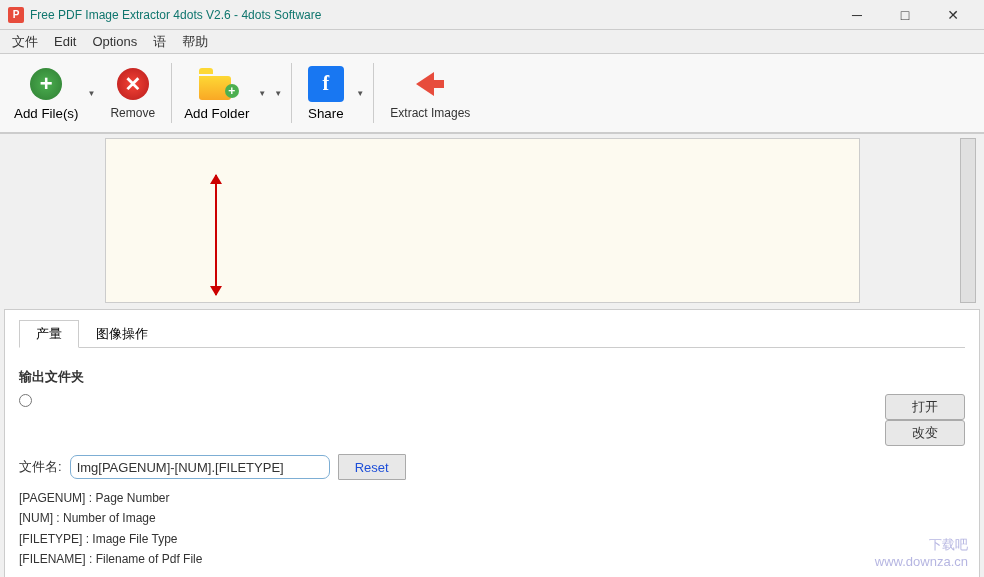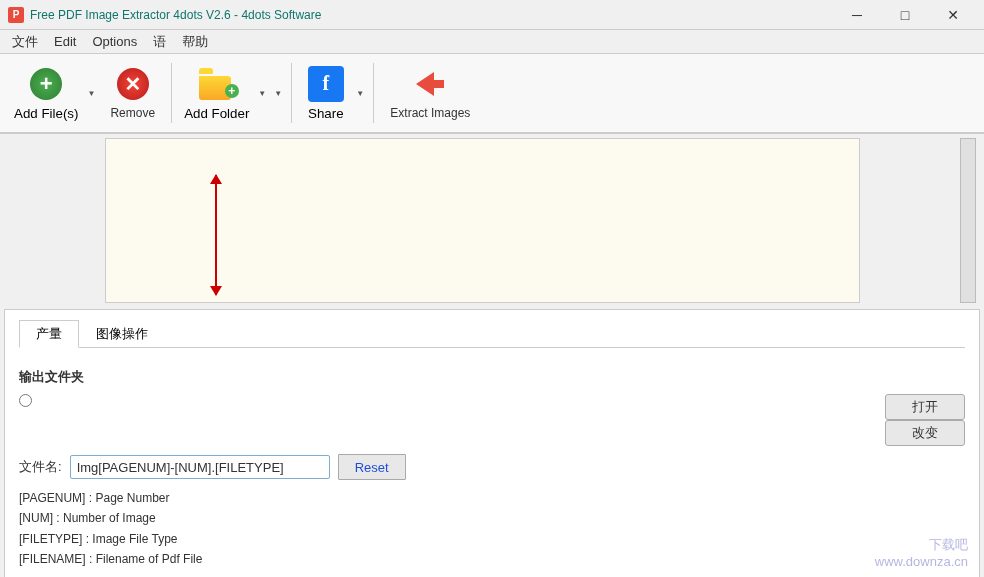--- a/index.html
+++ b/index.html
@@ -362,21 +362,21 @@
     }
     .filename-label {
       font-size: 13px;
       color: #333;
       white-space: nowrap;
     }
     .filename-input {
       width: 260px;
       height: 24px;
       border: 1px solid #7daed4;
-      border-radius: 2px;
+      border-radius: 7px;
       padding: 2px 6px;
       font-size: 13px;
       color: #333;
       background: white;
       outline: none;
     }
     .reset-btn {
       height: 26px;
       padding: 0 16px;
       background: #e8e8e8;

